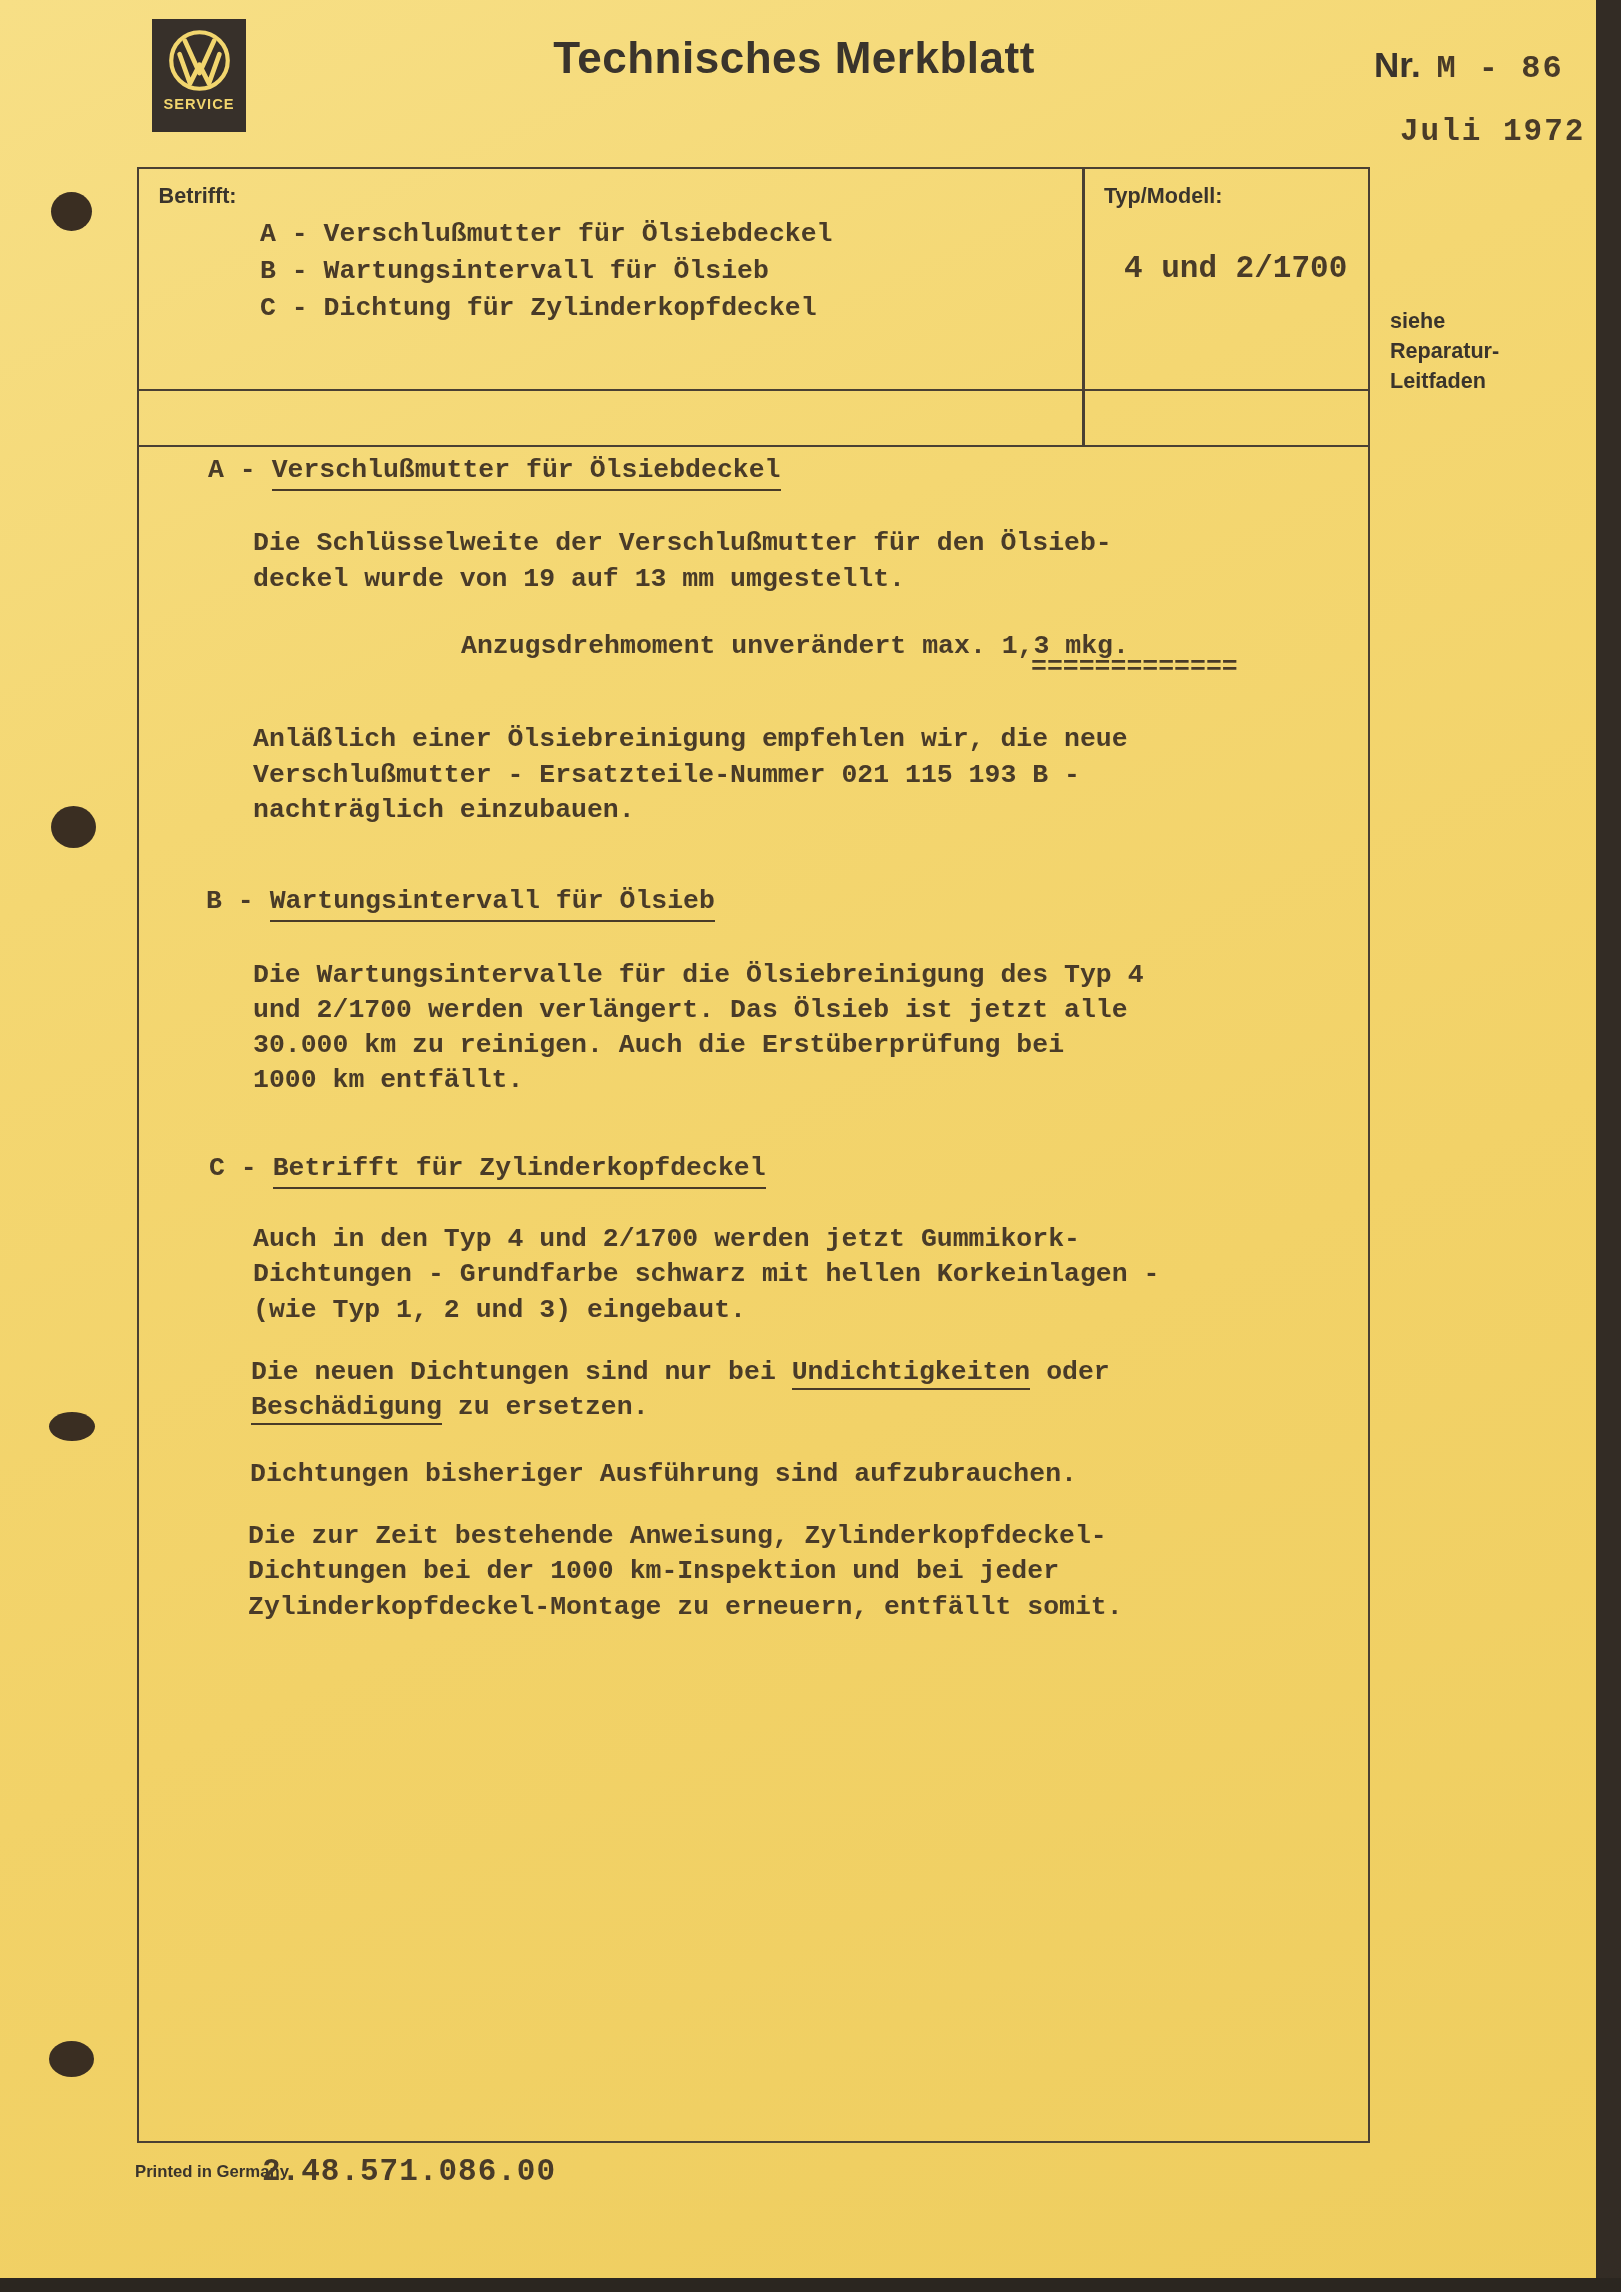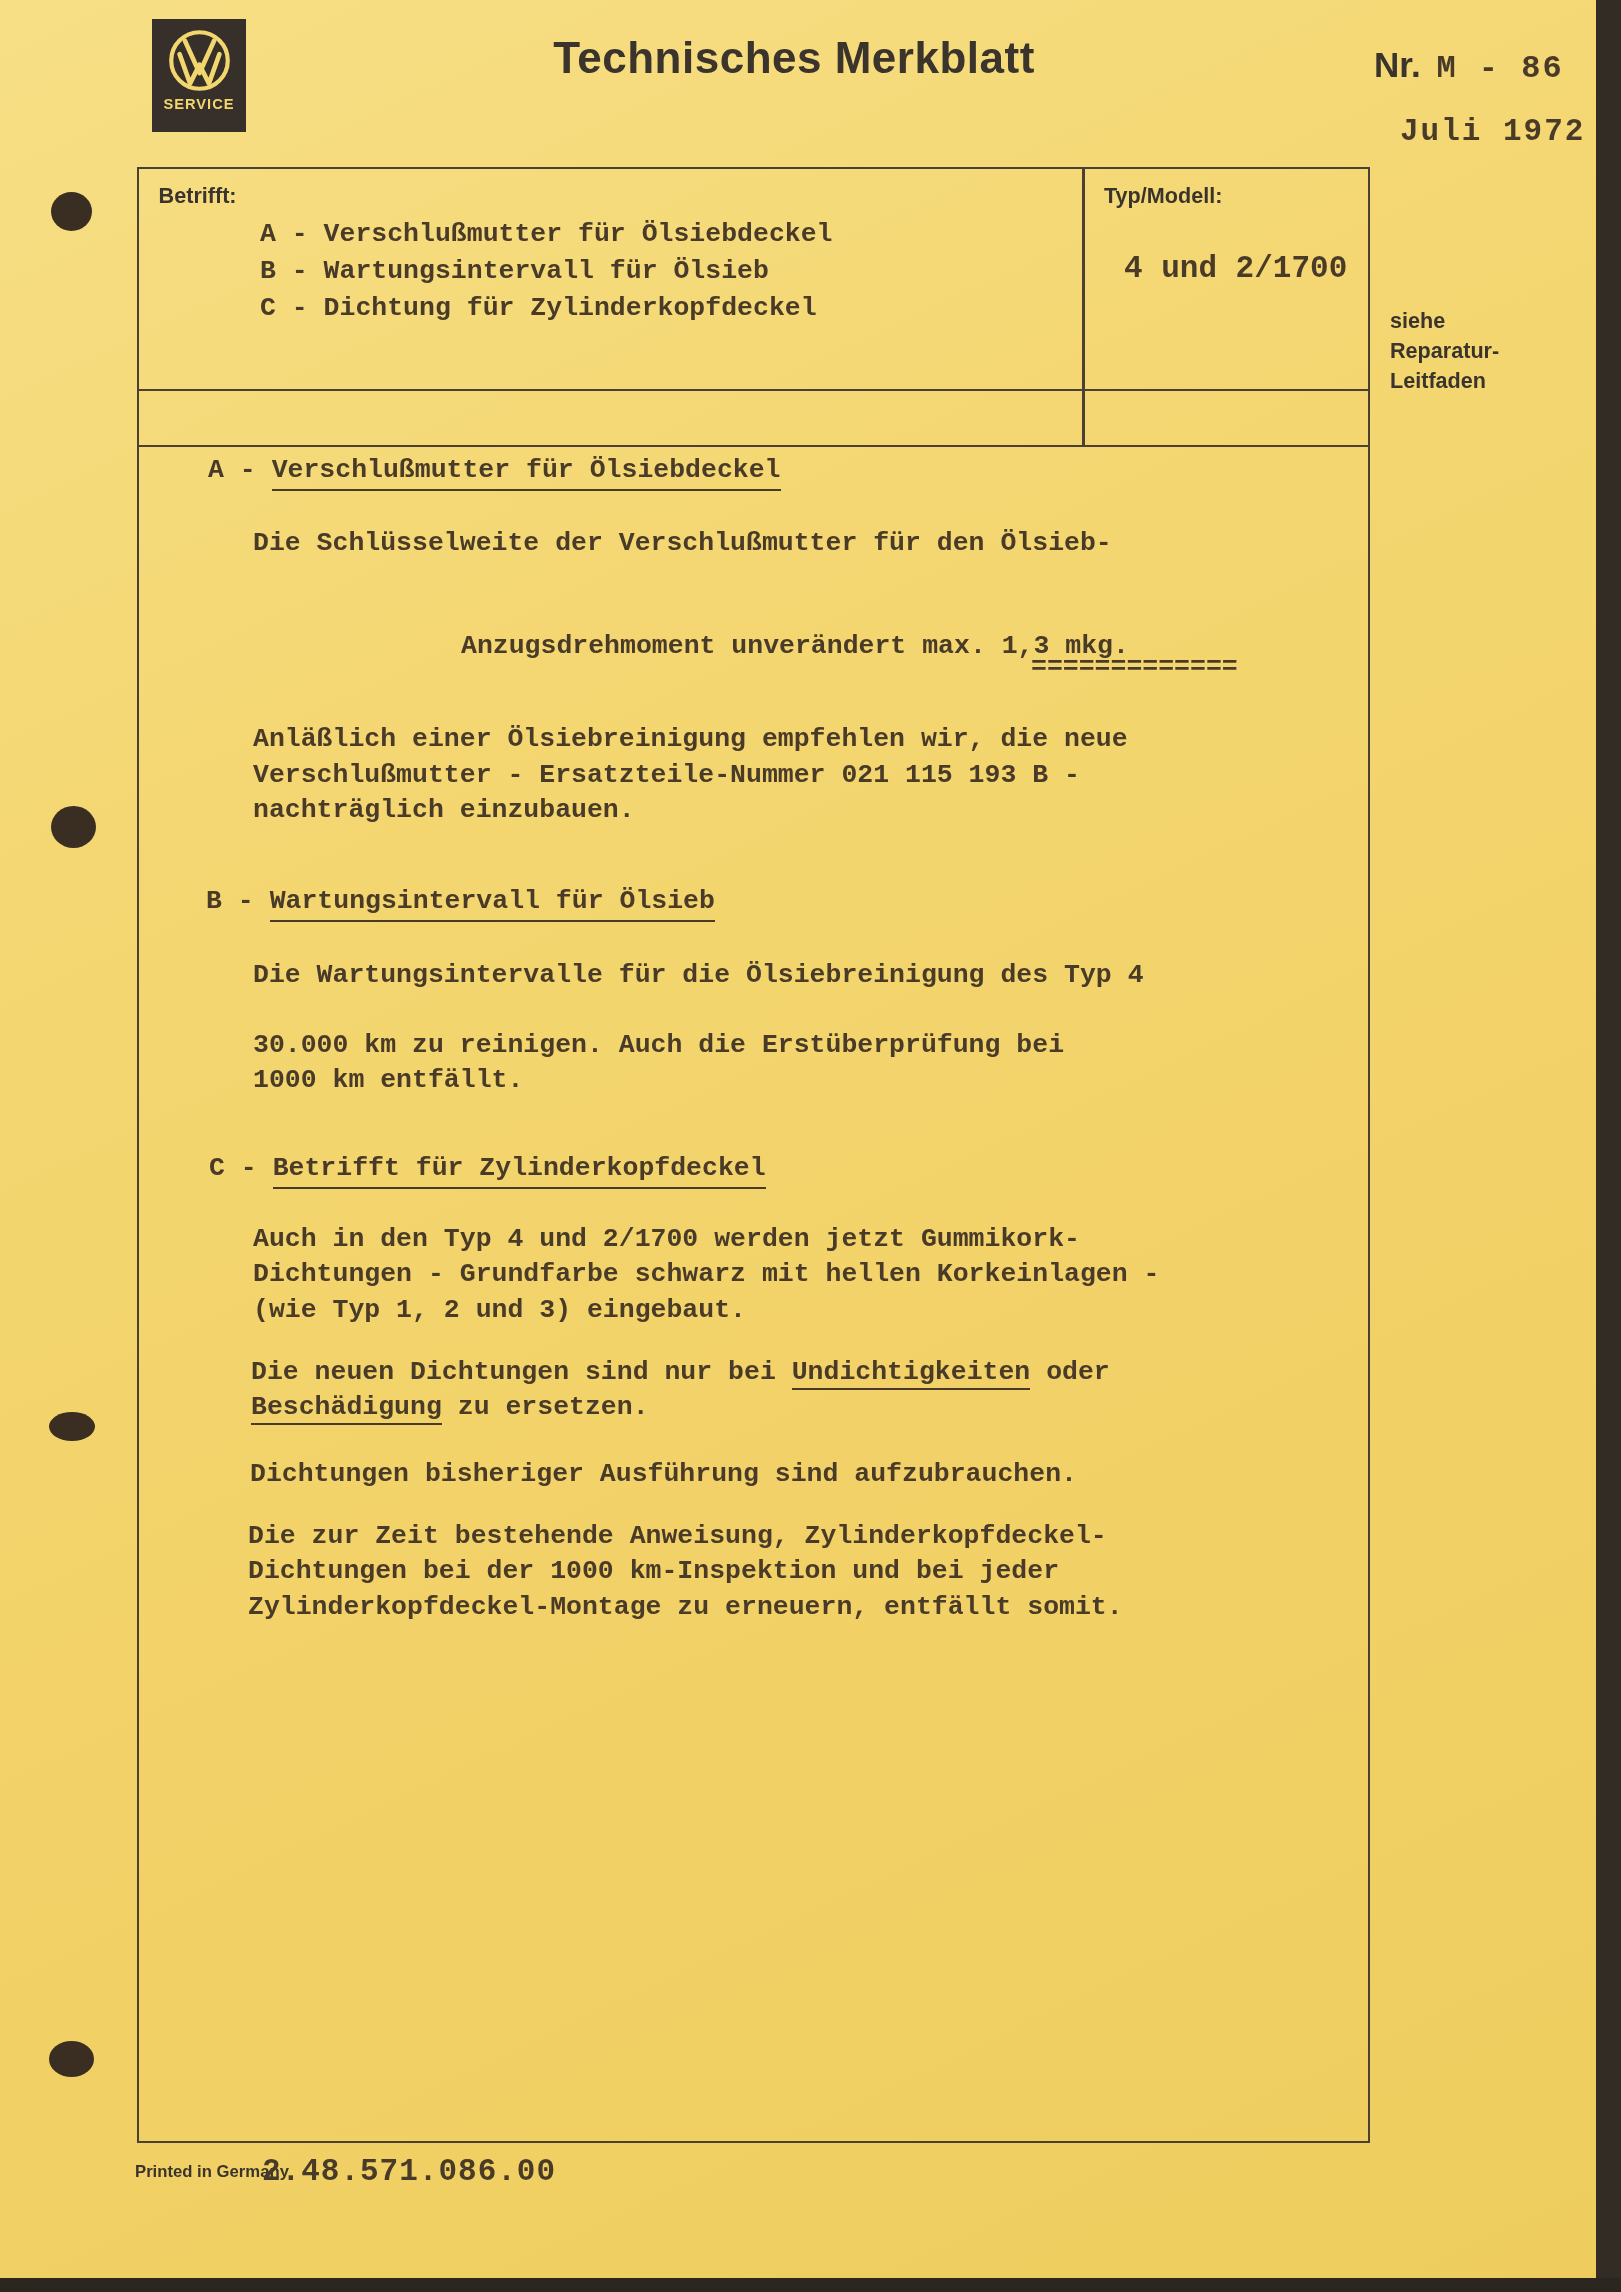--- a/index.html
+++ b/index.html
@@ -101,28 +101,30 @@
   <div class="side-note">
     <div>siehe</div>
     <div>Reparatur-</div>
     <div>Leitfaden</div>
   </div>
 
   <div class="main-box"></div>
 
   <div class="tline" style="left:208px; top:456px;"><span>A - </span><span class="u">Verschlußmutter für Ölsiebdeckel</span></div>
   <div class="tline" style="left:253px; top:529px;">Die Schlüsselweite der Verschlußmutter für den Ölsieb-</div>
+  <div class="tline" style="left:253px; top:565px;">deckel wurde von 19 auf 13 mm umgestellt.</div>
   <div class="tline" style="left:461px; top:632px;">Anzugsdrehmoment unverändert max. 1,3 mkg.</div>
   <div class="tline" style="left:1031px; top:653px;">=============</div>
   <div class="tline" style="left:253px; top:725px;">Anläßlich einer Ölsiebreinigung empfehlen wir, die neue</div>
   <div class="tline" style="left:253px; top:761px;">Verschlußmutter - Ersatzteile-Nummer 021 115 193 B -</div>
   <div class="tline" style="left:253px; top:796px;">nachträglich einzubauen.</div>
 
   <div class="tline" style="left:206px; top:887px;"><span>B - </span><span class="u">Wartungsintervall für Ölsieb</span></div>
   <div class="tline" style="left:253px; top:961px;">Die Wartungsintervalle für die Ölsiebreinigung des Typ 4</div>
+  <div class="tline" style="left:253px; top:996px;">und 2/1700 werden verlängert. Das Ölsieb ist jetzt alle</div>
   <div class="tline" style="left:253px; top:1031px;">30.000 km zu reinigen. Auch die Erstüberprüfung bei</div>
   <div class="tline" style="left:253px; top:1066px;">1000 km entfällt.</div>
 
   <div class="tline" style="left:209px; top:1154px;"><span>C - </span><span class="u">Betrifft für Zylinderkopfdeckel</span></div>
   <div class="tline" style="left:253px; top:1225px;">Auch in den Typ 4 und 2/1700 werden jetzt Gummikork-</div>
   <div class="tline" style="left:253px; top:1260px;">Dichtungen - Grundfarbe schwarz mit hellen Korkeinlagen -</div>
   <div class="tline" style="left:253px; top:1296px;">(wie Typ 1, 2 und 3) eingebaut.</div>
   <div class="tline" style="left:251px; top:1358px;"><span>Die neuen Dichtungen sind nur bei </span><span class="u2">Undichtigkeiten</span><span> oder</span></div>
   <div class="tline" style="left:251px; top:1393px;"><span class="u2">Beschädigung</span><span> zu ersetzen.</span></div>
   <div class="tline" style="left:250px; top:1460px;">Dichtungen bisheriger Ausführung sind aufzubrauchen.</div>

